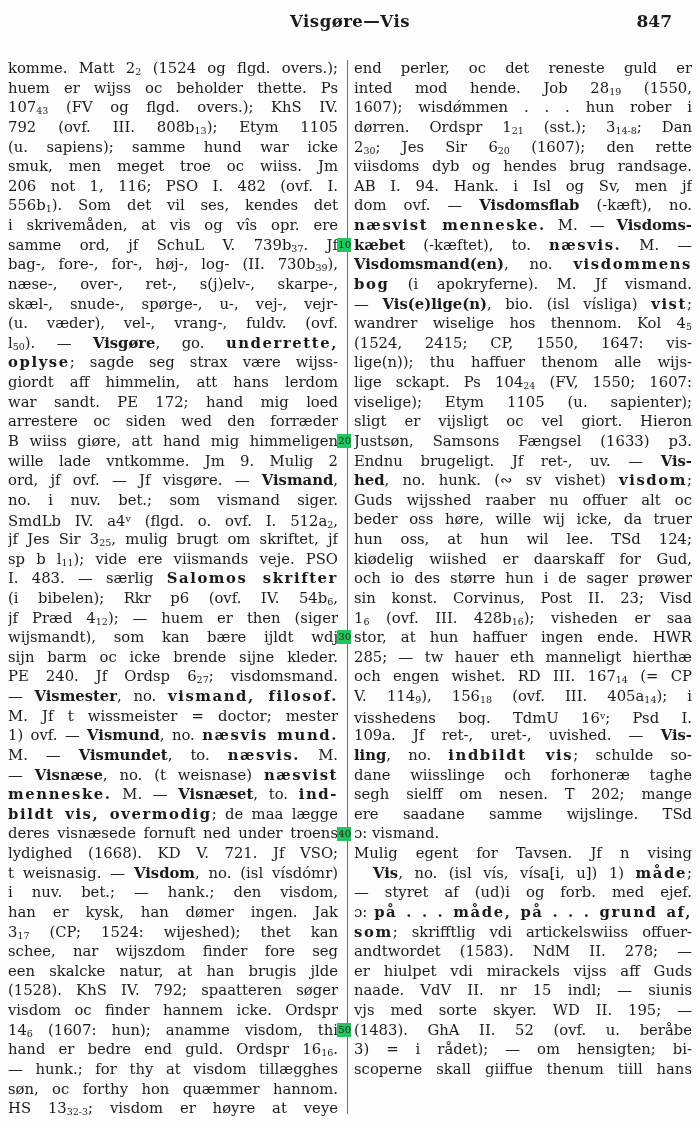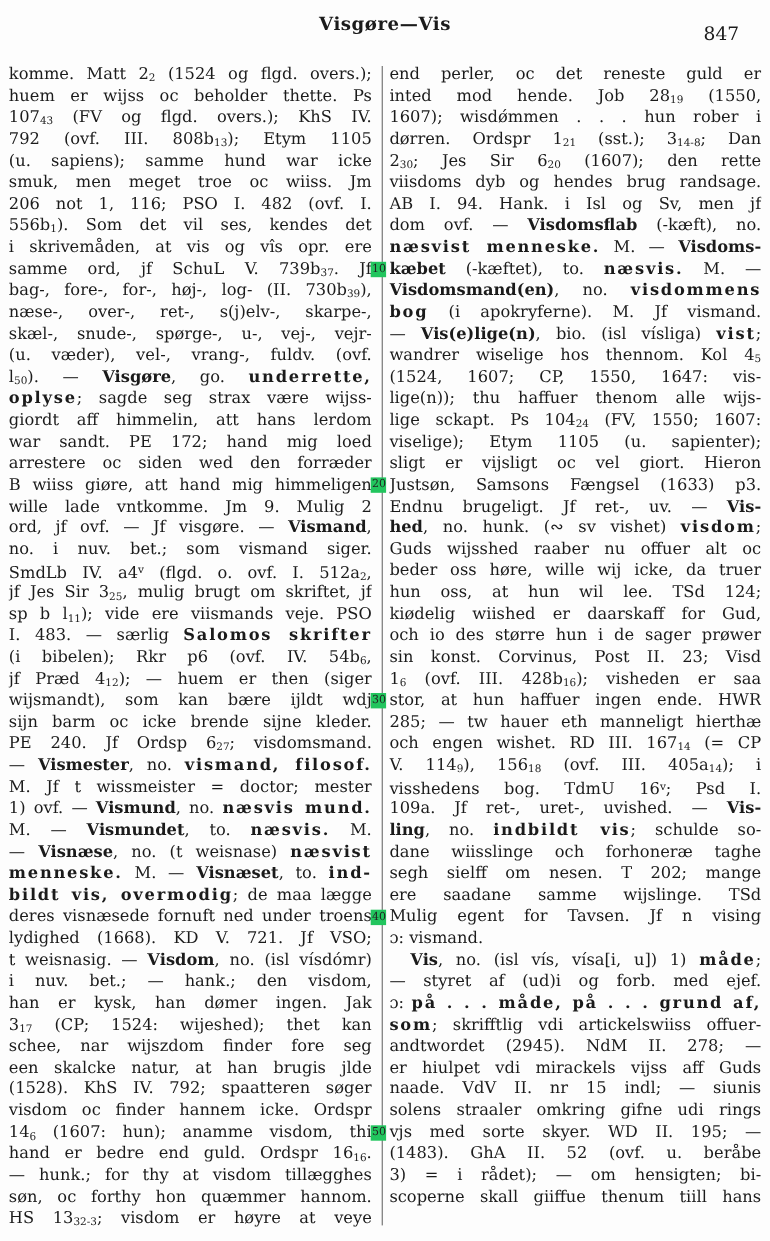--- a/index.html
+++ b/index.html
@@ -13,21 +13,21 @@
     -webkit-font-smoothing:antialiased;
   }
   .page{position:absolute;inset:0;}
   .running-head{
     position:absolute;top:12px;left:0;width:100%;
     text-align:center;font-size:16.5px;font-weight:bold;
     letter-spacing:.5px;
   }
   .page-number{
     position:absolute;top:11px;right:28px;
-    font-size:17px;font-weight:normal;margin-top:10px;
+    font-size:17px;font-weight:bold;
   }
   .body-area{
     position:absolute;top:58px;left:8px;right:8px;bottom:0;
     display:flex;
   }
   .col{width:330px;flex:0 0 330px;}
   .col.right{width:338px;flex:0 0 338px;}
   .gutter{
     position:relative;width:16px;flex:0 0 16px;
   }
@@ -136,21 +136,21 @@
         <div class="line"><span class="seg-n">2</span><span class="seg-d">30</span><span class="seg-n">; Jes Sir 6</span><span class="seg-d">20</span><span class="seg-n"> (1607); den rette</span></div>
         <div class="line"><span class="seg-n">viisdoms dyb og hendes brug randsage.</span></div>
         <div class="line"><span class="seg-n">AB I. 94. Hank. i Isl og Sv, men jf</span></div>
         <div class="line"><span class="seg-n">dom ovf. — </span><span class="seg-b">Visdomsflab</span><span class="seg-n"> (-kæft), no.</span></div>
         <div class="line"><span class="seg-g">næsvist menneske.</span><span class="seg-n"> M. — </span><span class="seg-b">Visdoms-</span></div>
         <div class="line"><span class="seg-b">kæbet</span><span class="seg-n"> (-kæftet), to. </span><span class="seg-g">næsvis.</span><span class="seg-n"> M. —</span></div>
         <div class="line"><span class="seg-b">Visdomsmand(en)</span><span class="seg-n">, no. </span><span class="seg-g">visdommens</span></div>
         <div class="line"><span class="seg-g">bog</span><span class="seg-n"> (i apokryferne). M. Jf vismand.</span></div>
         <div class="line"><span class="seg-n">— </span><span class="seg-b">Vis(e)lige(n)</span><span class="seg-n">, bio. (isl vísliga) </span><span class="seg-g">vist</span><span class="seg-n">;</span></div>
         <div class="line"><span class="seg-n">wandrer wiselige hos thennom. Kol 4</span><span class="seg-d">5</span></div>
-        <div class="line"><span class="seg-n">(1524, 1607; CP, 1550, 1647: vis-</span></div>
+        <div class="line"><span class="seg-n">(1524, 2415; CP, 1550, 1647: vis-</span></div>
         <div class="line"><span class="seg-n">lige(n)); thu haffuer thenom alle wijs-</span></div>
         <div class="line"><span class="seg-n">lige sckapt. Ps 104</span><span class="seg-d">24</span><span class="seg-n"> (FV, 1550; 1607:</span></div>
         <div class="line"><span class="seg-n">viselige); Etym 1105 (u. sapienter);</span></div>
         <div class="line"><span class="seg-n">sligt er vijsligt oc vel giort. Hieron</span></div>
         <div class="line"><span class="seg-n">Justsøn, Samsons Fængsel (1633) p3.</span></div>
         <div class="line"><span class="seg-n">Endnu brugeligt. Jf ret-, uv. — </span><span class="seg-b">Vis-</span></div>
         <div class="line"><span class="seg-b">hed</span><span class="seg-n">, no. hunk. (∾ sv vishet) </span><span class="seg-g">visdom</span><span class="seg-n">;</span></div>
         <div class="line"><span class="seg-n">Guds wijsshed raaber nu offuer alt oc</span></div>
         <div class="line"><span class="seg-n">beder oss høre, wille wij icke, da truer</span></div>
         <div class="line"><span class="seg-n">hun oss, at hun wil lee. TSd 124;</span></div>
@@ -161,29 +161,28 @@
         <div class="line"><span class="seg-n">stor, at hun haffuer ingen ende. HWR</span></div>
         <div class="line"><span class="seg-n">285; — tw hauer eth manneligt hierthæ</span></div>
         <div class="line"><span class="seg-n">och engen wishet. RD III. 167</span><span class="seg-d">14</span><span class="seg-n"> (= CP</span></div>
         <div class="line"><span class="seg-n">V. 114</span><span class="seg-d">9</span><span class="seg-n">), 156</span><span class="seg-d">18</span><span class="seg-n"> (ovf. III. 405a</span><span class="seg-d">14</span><span class="seg-n">); i</span></div>
         <div class="line"><span class="seg-n">visshedens bog. TdmU 16</span><span class="seg-u">v</span><span class="seg-n">; Psd I.</span></div>
         <div class="line"><span class="seg-n">109a. Jf ret-, uret-, uvished. — </span><span class="seg-b">Vis-</span></div>
         <div class="line"><span class="seg-b">ling</span><span class="seg-n">, no. </span><span class="seg-g">indbildt vis</span><span class="seg-n">; schulde so-</span></div>
         <div class="line"><span class="seg-n">dane wiisslinge och forhoneræ taghe</span></div>
         <div class="line"><span class="seg-n">segh sielff om nesen. T 202; mange</span></div>
         <div class="line"><span class="seg-n">ere saadane samme wijslinge. TSd</span></div>
+        <div class="line line-end"><span class="seg-n">ɔ: vismand.</span></div>
         <div class="line"><span class="seg-n">Mulig egent for Tavsen. Jf n vising</span></div>
-        <div class="line line-end"><span class="seg-n">ɔ: vismand.</span></div>
         <div class="line line-indent"><span class="seg-b">Vis</span><span class="seg-n">, no. (isl vís, vísa[i, u]) 1) </span><span class="seg-g">måde</span><span class="seg-n">;</span></div>
         <div class="line"><span class="seg-n">— styret af (ud)i og forb. med ejef.</span></div>
         <div class="line"><span class="seg-n">ɔ: </span><span class="seg-g">på . . . måde, på . . . grund af,</span></div>
         <div class="line"><span class="seg-g">som</span><span class="seg-n">; skrifftlig vdi artickelswiiss offuer-</span></div>
-        <div class="line"><span class="seg-n">andtwordet (2945). NdM II. 278; —</span></div>
+        <div class="line"><span class="seg-n">andtwordet (1583). NdM II. 278; —</span></div>
         <div class="line"><span class="seg-n">er hiulpet vdi mirackels vijss aff Guds</span></div>
         <div class="line"><span class="seg-n">naade. VdV II. nr 15 indl; — siunis</span></div>
-        <div class="line"><span class="seg-n">solens straaler omkring gifne udi rings</span></div>
         <div class="line"><span class="seg-n">vjs med sorte skyer. WD II. 195; —</span></div>
         <div class="line"><span class="seg-n">(1483). GhA II. 52 (ovf. u. beråbe</span></div>
         <div class="line"><span class="seg-n">3) = i rådet); — om hensigten; bi-</span></div>
         <div class="line"><span class="seg-n">scoperne skall giiffue thenum tiill hans</span></div>
       </div>
   </div>
 </div>
 
 </body></html>

